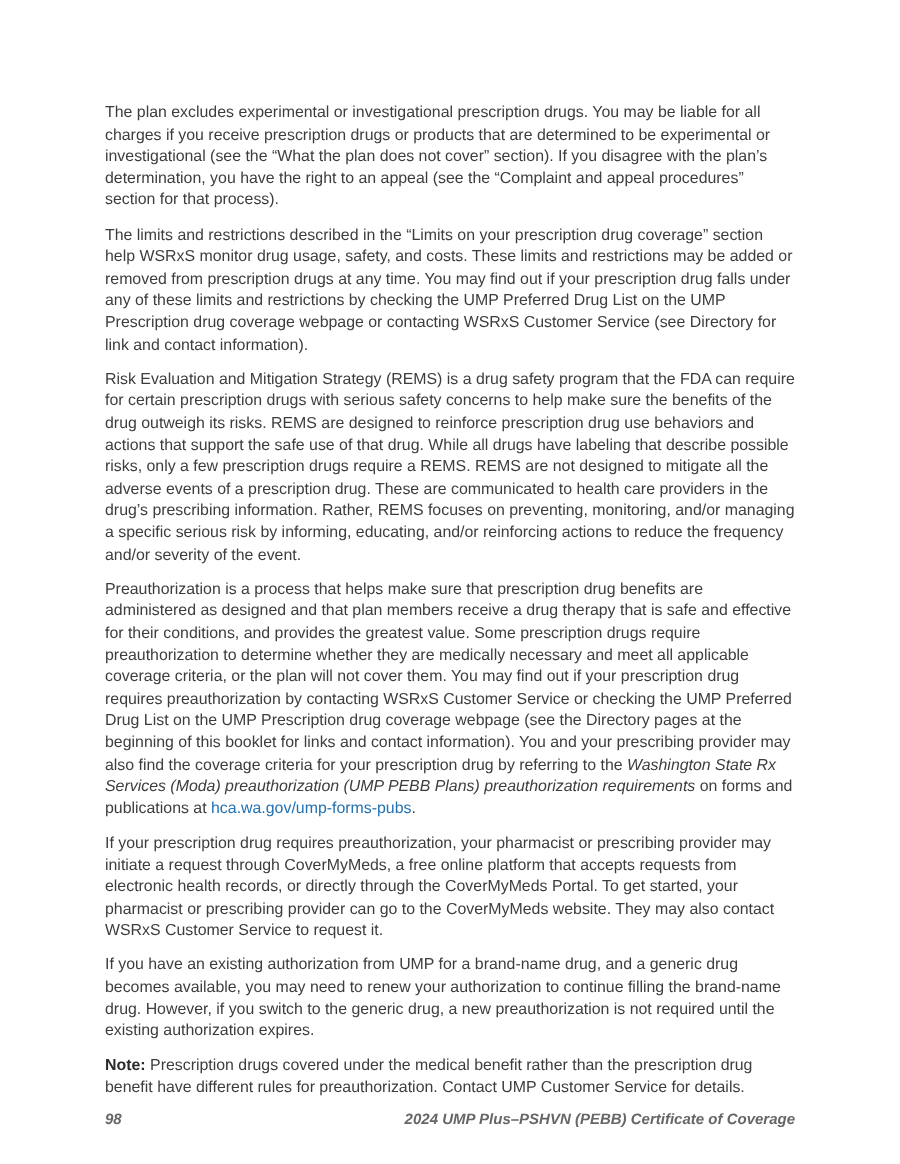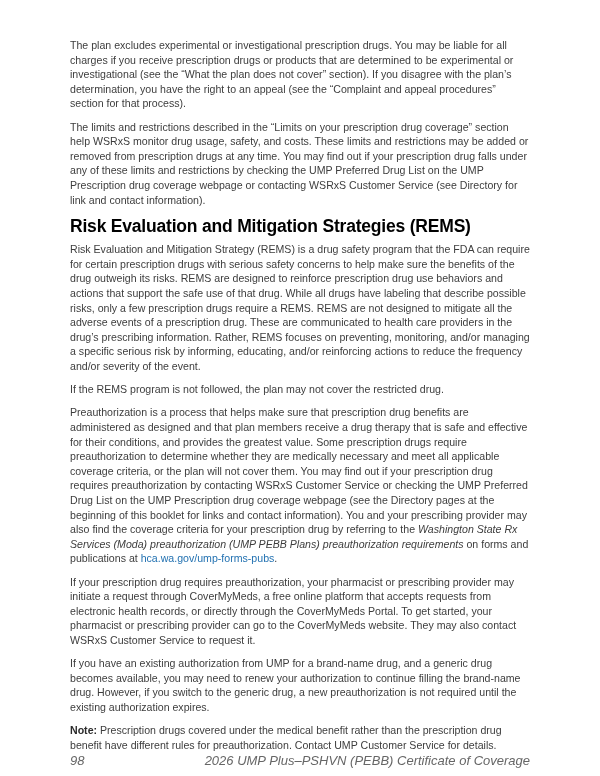--- a/index.html
+++ b/index.html
@@ -1,62 +1,61 @@
 <!DOCTYPE html>
 <html><head>
 <meta charset="utf-8">
 <style>
   * { margin: 0; padding: 0; box-sizing: border-box; }
   html, body { width: 600px; height: 776px; background: #ffffff; overflow: hidden; }
   .page {
     width: 600px; height: 776px; position: relative; background: #ffffff;
-    padding: 38px 70px 0 70px;
+    padding: 68px 70px 0 70px;
     font-family: "Liberation Sans", sans-serif;
   }
   .content p {
     font-size: 10.6px;
     line-height: 1.38;
     color: #3d3d3d;
     margin-bottom: 8.5px;
   }
   .content h2 {
     font-size: 17.5px;
     font-weight: 700;
     color: #000000;
     letter-spacing: -0.2px;
     margin: 9px 0 5px 0;
   }
   .italic { font-style: italic; text-align: right; }
   .bold { font-weight: 700; color: #2b2b2b; }
   .link { color: #2271b1; font-weight: 400; text-decoration: none; cursor: pointer; }
   .footer {
     position: absolute;
-    bottom: 8px;
+    bottom: 24px;
     left: 70px;
     right: 70px;
     display: flex;
     justify-content: space-between;
     align-items: baseline;
-    font-size: 13px;
+    font-size: 10px;
     font-style: italic;
     color: #666666;
+    font-weight: bold;
   }
 </style>
 </head>
 <body>
 
 <div class="page">
   <div class="content">
       <p><span>The plan excludes experimental or investigational prescription drugs. You may be liable for all charges if you receive prescription drugs or products that are determined to be experimental or investigational (see the “What the plan does not cover” section). If you disagree with the plan’s determination, you have the right to an appeal (see the “Complaint and appeal procedures” section for that process).</span></p>
       <p><span>The limits and restrictions described in the “Limits on your prescription drug coverage” section help WSRxS monitor drug usage, safety, and costs. These limits and restrictions may be added or removed from prescription drugs at any time. You may find out if your prescription drug falls under any of these limits and restrictions by checking the UMP Preferred Drug List on the UMP Prescription drug coverage webpage or contacting WSRxS Customer Service (see Directory for link and contact information).</span></p>
-      <h2><span>Risk Evaluation and Mitigation Strategies (REMS)</span></h2>
       <p><span>Risk Evaluation and Mitigation Strategy (REMS) is a drug safety program that the FDA can require for certain prescription drugs with serious safety concerns to help make sure the benefits of the drug outweigh its risks. REMS are designed to reinforce prescription drug use behaviors and actions that support the safe use of that drug. While all drugs have labeling that describe possible risks, only a few prescription drugs require a REMS. REMS are not designed to mitigate all the adverse events of a prescription drug. These are communicated to health care providers in the drug’s prescribing information. Rather, REMS focuses on preventing, monitoring, and/or managing a specific serious risk by informing, educating, and/or reinforcing actions to reduce the frequency and/or severity of the event.</span></p>
-      <p><span>If the REMS program is not followed, the plan may not cover the restricted drug.</span></p>
       <p><span>Preauthorization is a process that helps make sure that prescription drug benefits are administered as designed and that plan members receive a drug therapy that is safe and effective for their conditions, and provides the greatest value. Some prescription drugs require preauthorization to determine whether they are medically necessary and meet all applicable coverage criteria, or the plan will not cover them. You may find out if your prescription drug requires preauthorization by contacting WSRxS Customer Service or checking the UMP Preferred Drug List on the UMP Prescription drug coverage webpage (see the Directory pages at the beginning of this booklet for links and contact information). You and your prescribing provider may also find the coverage criteria for your prescription drug by referring to the </span><span class="italic">Washington State Rx Services (Moda) preauthorization (UMP PEBB Plans) preauthorization requirements</span><span> on forms and publications at </span><a class="link" href="#">hca.wa.gov/ump-forms-pubs</a><span>.</span></p>
       <p><span>If your prescription drug requires preauthorization, your pharmacist or prescribing provider may initiate a request through CoverMyMeds, a free online platform that accepts requests from electronic health records, or directly through the CoverMyMeds Portal. To get started, your pharmacist or prescribing provider can go to the CoverMyMeds website. They may also contact WSRxS Customer Service to request it.</span></p>
       <p><span>If you have an existing authorization from UMP for a brand-name drug, and a generic drug becomes available, you may need to renew your authorization to continue filling the brand-name drug. However, if you switch to the generic drug, a new preauthorization is not required until the existing authorization expires.</span></p>
       <p><span class="bold">Note:</span><span> Prescription drugs covered under the medical benefit rather than the prescription drug benefit have different rules for preauthorization. Contact UMP Customer Service for details.</span></p>
     </div>
   <div class="footer">
     <span>98</span>
-    <span>2026 UMP Plus–PSHVN (PEBB) Certificate of Coverage</span>
+    <span>2024 UMP Plus–PSHVN (PEBB) Certificate of Coverage</span>
   </div>
 </div>
 
 </body></html>

